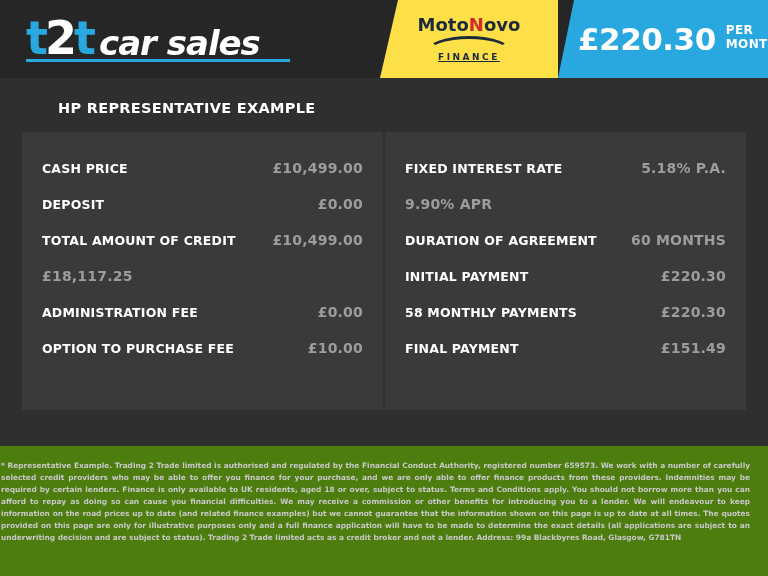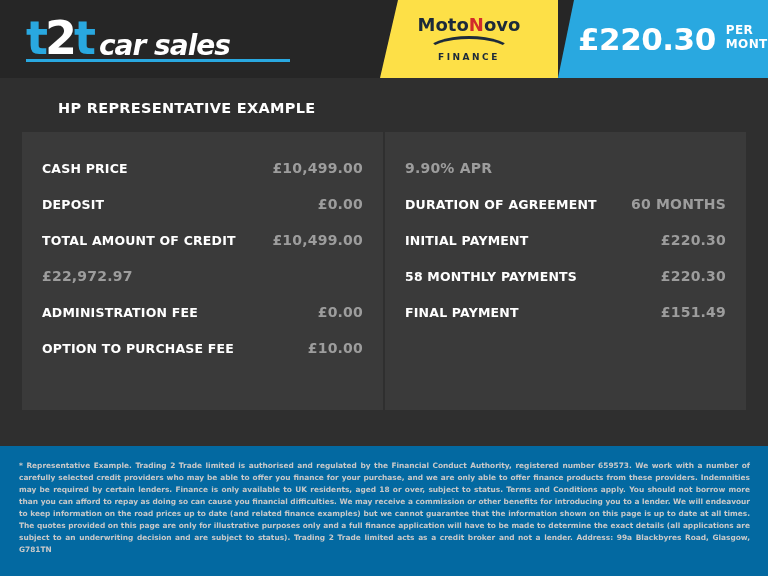--- a/index.html
+++ b/index.html
@@ -20,21 +20,21 @@
   .logo { display: flex; align-items: flex-end; }
   .logo-t2t {
     font-family: "DejaVu Sans", sans-serif;
     font-weight: bold; font-size: 46px; letter-spacing: -3px;
     color: #29a8e0; line-height: 0.9;
   }
   .logo-t2t .dark { color: #fff; }
   .logo-sub {
     font-family: "DejaVu Sans", sans-serif;
     font-style: italic; font-weight: bold; color: #fff;
-    font-size: 28px; letter-spacing: -1px; margin-left: 6px; line-height: 1;
+    font-size: 34px; letter-spacing: -1px; margin-left: 6px; line-height: 1;
   }
   .logo-underline {
     position: absolute; left: 26px; bottom: 16px; width: 264px; height: 3px;
     background: #29a8e0;
   }
   .header-mid {
     flex: 0 0 178px; background: #fde047;
     display: flex; align-items: center; justify-content: center;
     clip-path: polygon(18px 0, 100% 0, 100% 100%, 0 100%);
     position: relative;
@@ -45,21 +45,21 @@
     color: #1c2a3a; letter-spacing: 0px;
   }
   .mn-top .red { color: #d12b2b; }
   .mn-arc {
     width: 86px; height: 16px; margin: 2px auto 1px auto;
     border-top: 3px solid #1c2a3a; border-radius: 50% / 100% 100% 0 0;
     border-left: 3px solid transparent; border-right: 3px solid transparent;
   }
   .mn-bottom {
     font-family: "DejaVu Sans", sans-serif; font-size: 9px; font-weight: bold;
-    color: #1c2a3a; letter-spacing: 2.5px;
+    color: #1c2a3a; letter-spacing: 2.5px; text-decoration: underline;
   }
   .header-right {
     flex: 1; background: #29a8e0; display: flex; align-items: center;
     padding-left: 20px; gap: 10px;
     clip-path: polygon(16px 0, 100% 0, 100% 100%, 0 100%);
   }
   .price {
     font-family: "DejaVu Sans", sans-serif; font-weight: bold;
     font-size: 31px; color: #fff; letter-spacing: -0.5px;
   }
@@ -89,21 +89,21 @@
     font-family: "DejaVu Sans", sans-serif; font-weight: bold;
     font-size: 12.5px; color: #ffffff; letter-spacing: 0.2px;
   }
   .row-value {
     font-family: "DejaVu Sans", sans-serif; font-weight: bold;
     font-size: 14px; color: #9d9d9d; letter-spacing: 0.2px;
   }
 
   
   .footer {
-    margin-top: auto; background: #0369a1; padding: 14px 18px 12px 19px;
+    margin-top: auto; background: #4d7c0f; padding: 14px 18px 12px 1px;
     height: 130px;
   }
   .footer p {
     font-family: "DejaVu Sans", sans-serif; font-weight: bold;
     font-size: 7.4px; line-height: 1.62; color: #c9c9c9;
     text-align: justify;
   }
 </style>
 </head>
 <body>
@@ -144,34 +144,38 @@
       </div>
       <div class="row">
         <span class="row-label">DEPOSIT</span>
         <span class="row-value">£0.00</span>
       </div>
       <div class="row">
         <span class="row-label">TOTAL AMOUNT OF CREDIT</span>
         <span class="row-value">£10,499.00</span>
       </div>
       <div class="row">
-        <span class="row-value">£22,972.97</span>
+        <span class="row-value">£18,117.25</span>
       </div>
       <div class="row">
         <span class="row-label">ADMINISTRATION FEE</span>
         <span class="row-value">£0.00</span>
       </div>
       <div class="row">
         <span class="row-label">OPTION TO PURCHASE FEE</span>
         <span class="row-value">£10.00</span>
       </div>
     </div>
 
     <div class="panel">
       <div class="row">
+        <span class="row-label">FIXED INTEREST RATE</span>
+        <span class="row-value">5.18% P.A.</span>
+      </div>
+      <div class="row">
         <span class="row-value">9.90% APR</span>
       </div>
       <div class="row">
         <span class="row-label">DURATION OF AGREEMENT</span>
         <span class="row-value">60 MONTHS</span>
       </div>
       <div class="row">
         <span class="row-label">INITIAL PAYMENT</span>
         <span class="row-value">£220.30</span>
       </div>

